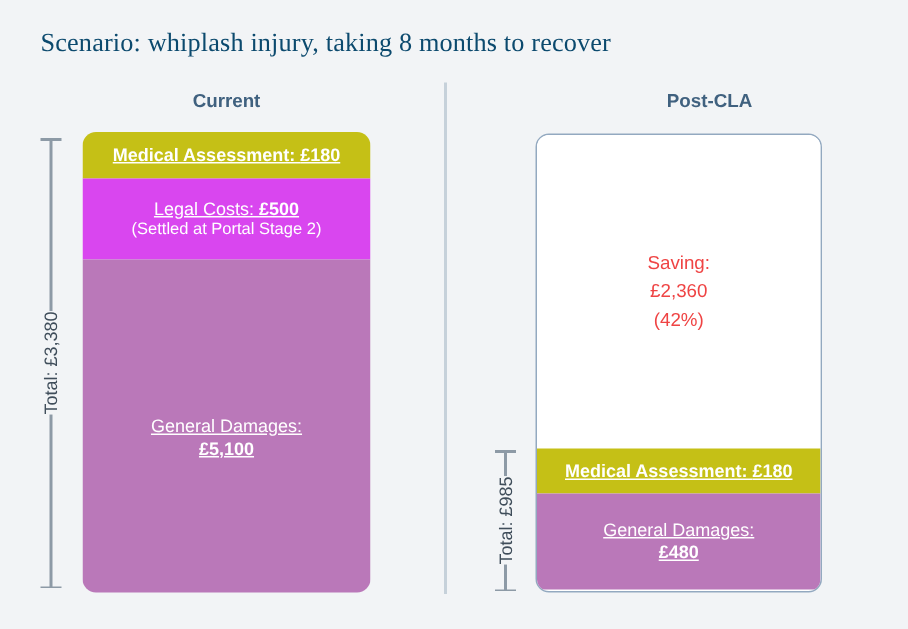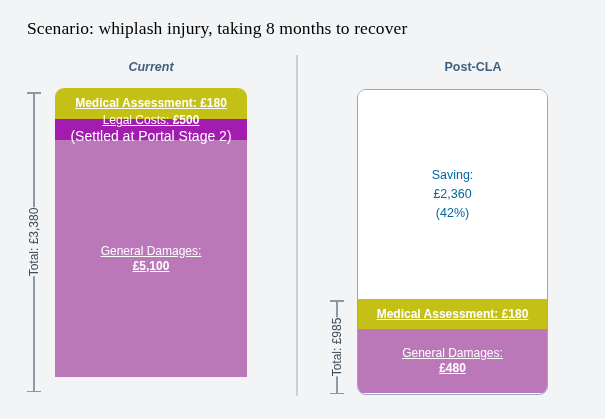--- a/index.html
+++ b/index.html
@@ -7,35 +7,35 @@
     width:605px;height:419px;
     background:#f2f4f6;
     font-family:"Liberation Sans",sans-serif;
     overflow:hidden;position:relative;
   }
   #stage{position:absolute;inset:0;}
 
   .title{
     position:absolute;left:27px;top:18px;
     font-family:"Liberation Serif",serif;
-    font-size:17.5px;color:#000000;letter-spacing:.1px;
+    font-size:17.5px;color:#0c4a6e;letter-spacing:.1px;
     white-space:nowrap;
   }
 
   .divider{
     position:absolute;left:296px;top:55px;
     width:2px;height:341px;background:#c6d1da;
   }
 
   .col-head{
     position:absolute;top:60px;
     font-size:12.5px;font-weight:bold;color:#40617f;
     text-align:center;white-space:nowrap;
   }
-  #head-current{left:55px;width:192px;font-style:italic;}
+  #head-current{left:55px;width:192px;}
   #head-post{left:378px;width:190px;}
 
   
   .axis{position:absolute;}
   .axis .stem{
     position:absolute;left:9px;top:0;bottom:0;
     width:1.5px;background:#8d9aa6;
   }
   .axis .cap{
     position:absolute;left:3px;width:14px;height:1.5px;background:#8d9aa6;
@@ -60,35 +60,35 @@
   }
   .seg{
     box-sizing:border-box;width:100%;
     display:flex;flex-direction:column;
     align-items:center;justify-content:center;
     text-align:center;color:#ffffff;
     line-height:1.25;
   }
   .seg .l1{font-size:12px;text-decoration:underline;}
   .seg .l1 b{font-weight:bold;}
-  .seg .l2{font-size:14px;}
+  .seg .l2{font-size:11px;}
   .seg.strong .l1{font-weight:600;}
 
   #seg-c-medical{height:31px;background:#c5c016;font-size:12px;}
-  #seg-c-legal{height:21px;background:#a21caf;}
+  #seg-c-legal{height:54px;background:#d946ef;}
   #seg-c-general{height:237px;background:#ba78b9;}
 
   
   #bar-post{
     left:357px;top:89px;width:191px;height:306px;
     border:1.5px solid #93a9c0;border-radius:9px;
     box-sizing:border-box;background:#ffffff;overflow:hidden;
   }
   #seg-p-saving{
-    height:var(--saveh);background:#ffffff;color:#0369a1;
+    height:var(--saveh);background:#ffffff;color:#ef4444;
     display:flex;flex-direction:column;align-items:center;justify-content:center;
     font-size:12.5px;line-height:1.5;height:209px;
   }
   #seg-p-medical{height:30px;background:#c5c016;}
   #seg-p-general{height:64px;background:#ba78b9;}
 
   .nowrap{white-space:nowrap;}
 </style>
 </head>
 <body>

